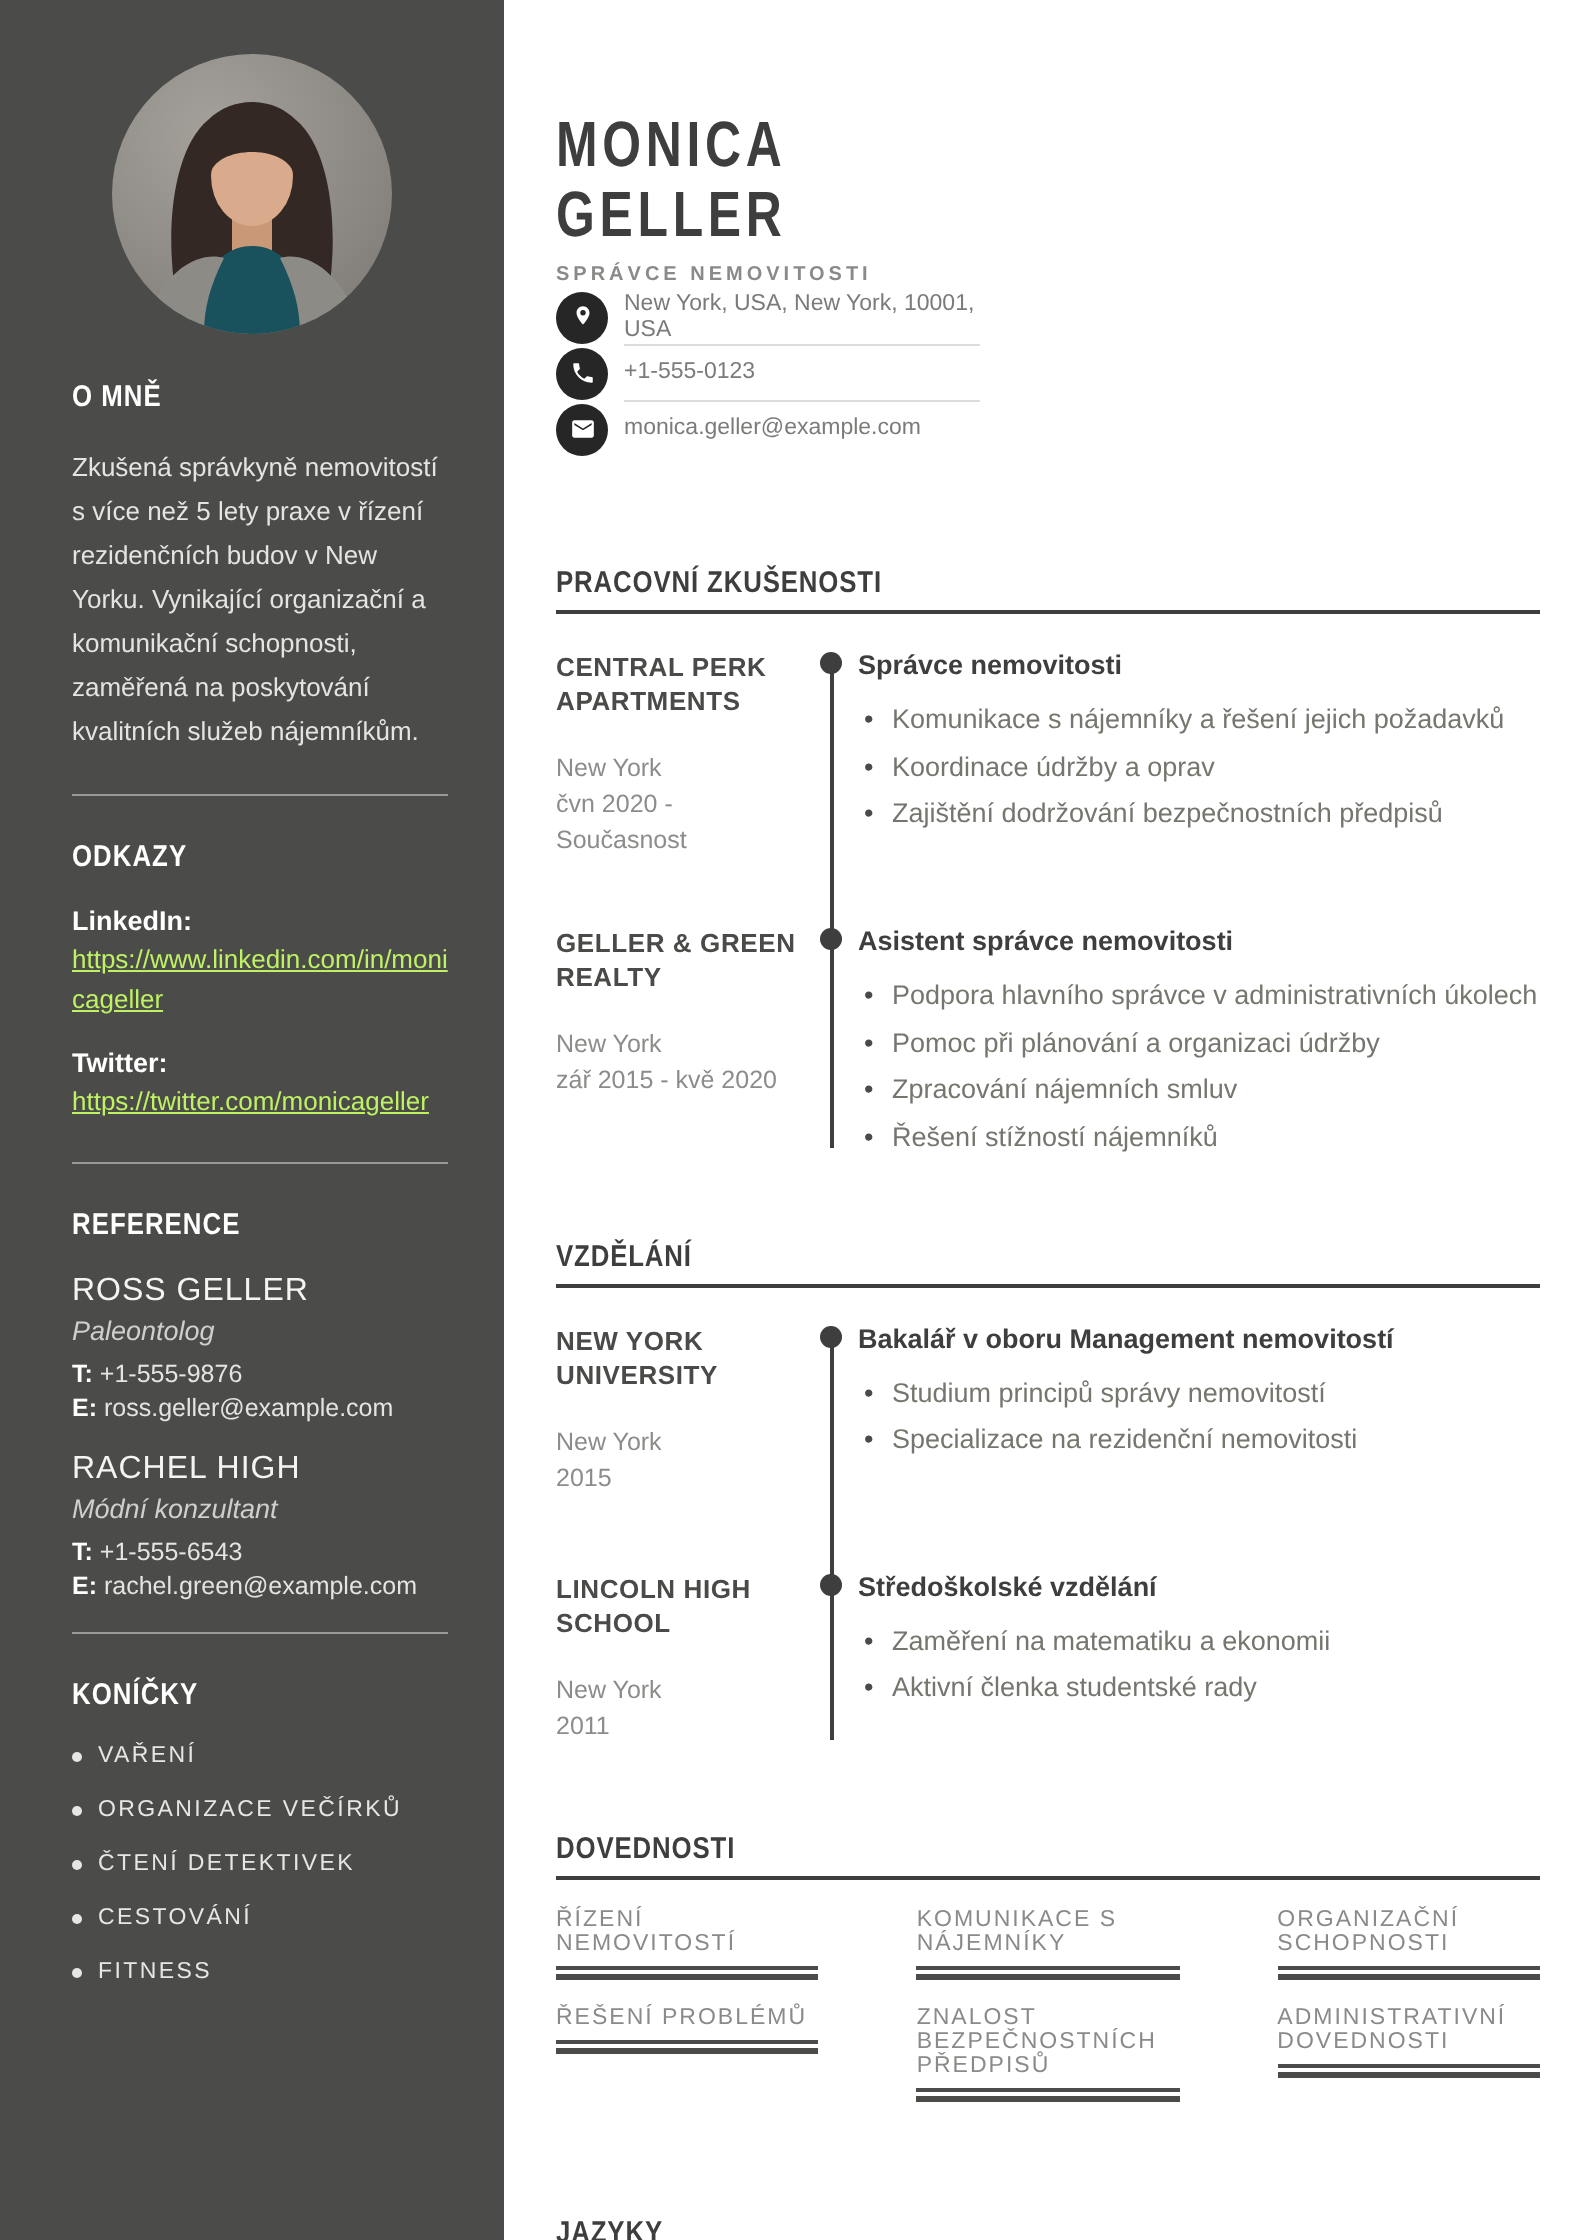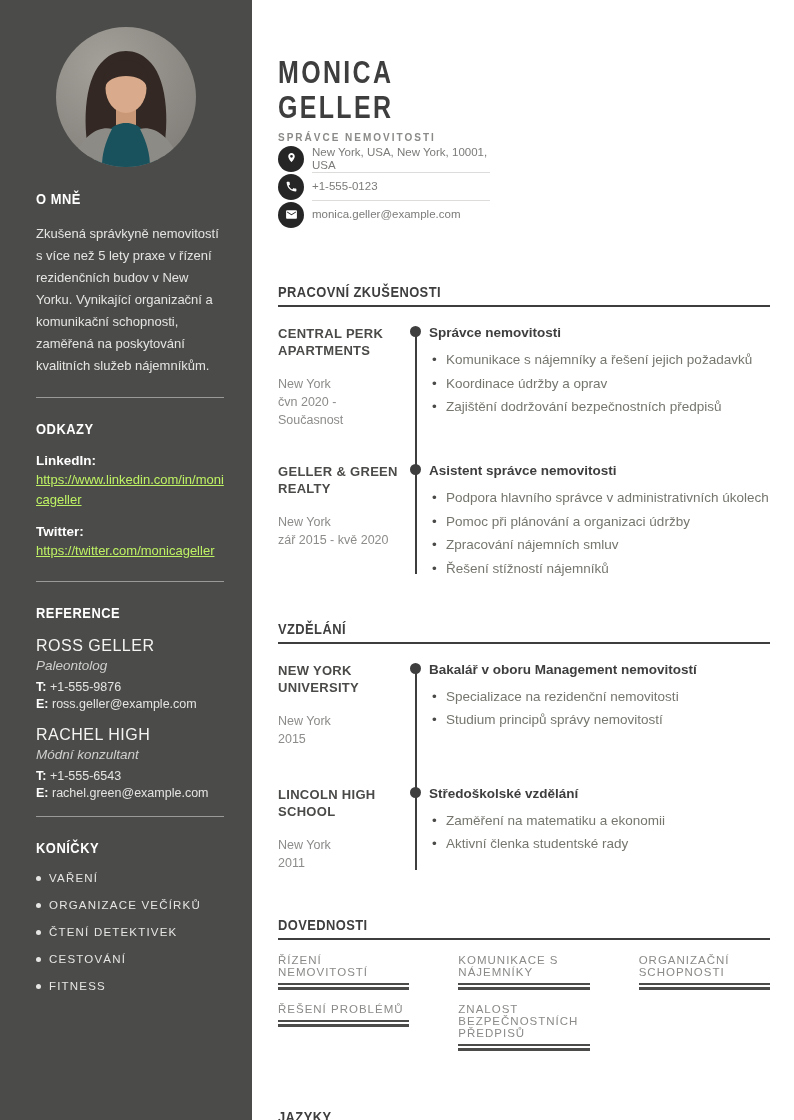--- a/index.html
+++ b/index.html
@@ -249,22 +249,22 @@
       <div class="vline"></div>
       <div class="entry">
         <div class="e-left">
           <div class="company">NEW YORK UNIVERSITY</div>
           <div class="meta first">New York</div>
           <div class="meta">2015</div>
         </div>
         <div class="e-right">
           <div class="e-title">Bakalář v oboru Management nemovitostí</div>
           <ul class="blist">
+            <li>Studium principů správy nemovitostí</li>
             <li>Specializace na rezidenční nemovitosti</li>
-            <li>Studium principů správy nemovitostí</li>
           </ul>
         </div>
       </div>
       <div class="entry" style="margin-top:38px;">
         <div class="e-left">
           <div class="company">LINCOLN HIGH SCHOOL</div>
           <div class="meta first">New York</div>
           <div class="meta">2011</div>
         </div>
         <div class="e-right">
@@ -305,20 +305,26 @@
         <div class="bar-track">
             <div class="bar-fill-skill" style="width: 100%;"></div>
           </div>
       </div>
       <div>
         <div class="bar-label">ZNALOST BEZPEČNOSTNÍCH PŘEDPISŮ</div>
         <div class="bar-track">
             <div class="bar-fill-skill" style="width: 100%;"></div>
           </div>
       </div>
+      <div>
+        <div class="bar-label">ADMINISTRATIVNÍ DOVEDNOSTI</div>
+        <div class="bar-track">
+            <div class="bar-fill-skill" style="width: 100%;"></div>
+          </div>
+      </div>
     </div>
   </section>
 
   <section class="sec-langs">
     <div class="sec-h"><span class="cond">JAZYKY</span></div>
     <div class="sec-rule"></div>
     <div class="grid2">
       <div>
         <div class="bar-label">ANGLIČTINA</div>
         <div class="lang-track">

